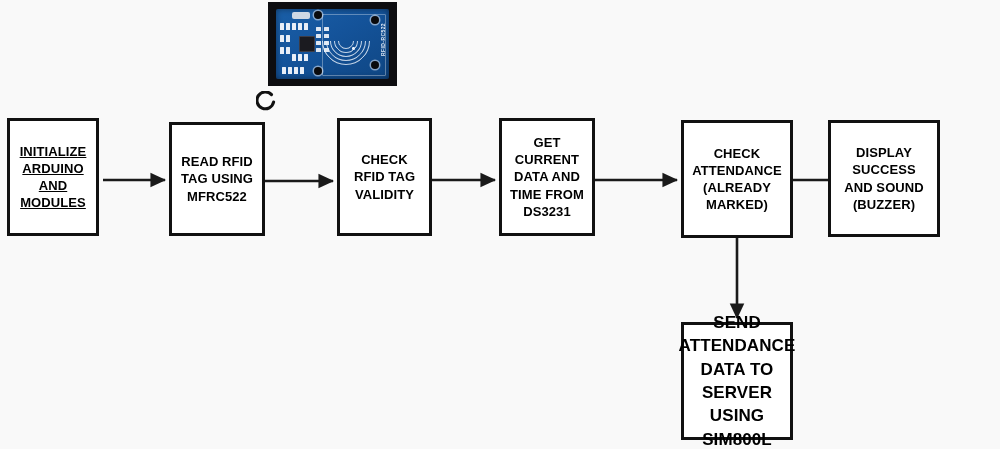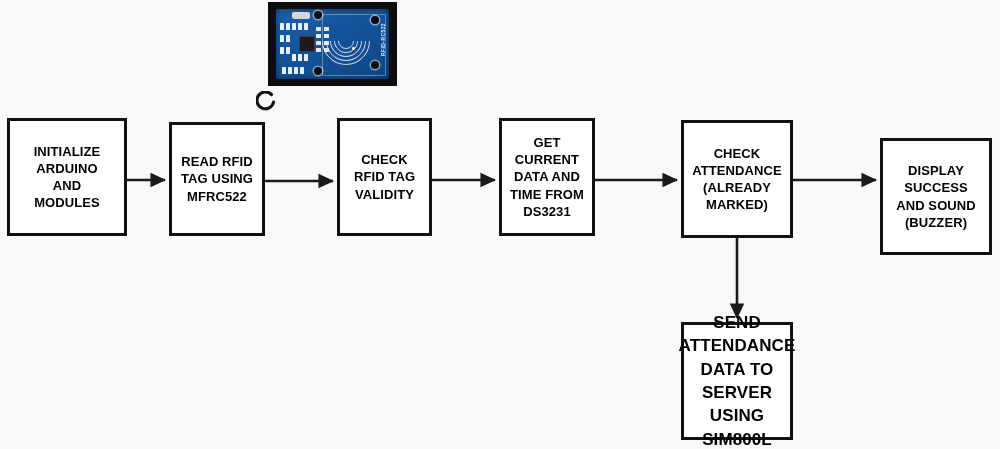--- a/index.html
+++ b/index.html
@@ -229,21 +229,21 @@
       </marker>
     </defs>
     <line x1="103" y1="180" x2="165" y2="180" stroke="#1a1a1a" stroke-width="2.6" marker-end="url(#arrow)"></line>
     <line x1="265" y1="181" x2="333" y2="181" stroke="#1a1a1a" stroke-width="2.6" marker-end="url(#arrow)"></line>
     <line x1="432" y1="180" x2="495" y2="180" stroke="#1a1a1a" stroke-width="2.6" marker-end="url(#arrow)"></line>
     <line x1="595" y1="180" x2="677" y2="180" stroke="#1a1a1a" stroke-width="2.6" marker-end="url(#arrow)"></line>
     <line x1="793" y1="180" x2="876" y2="180" stroke="#1a1a1a" stroke-width="2.6" marker-end="url(#arrow)"></line>
     <line x1="737" y1="238" x2="737" y2="318" stroke="#1a1a1a" stroke-width="2.6" marker-end="url(#arrow)"></line>
   </svg>
 
-  <div class="node" style="left:7px; top:118px; width:120px; height:118px;">
+  <div class="node" style="left:7px; top:118px; width:92px; height:118px;text-decoration:underline;">
     <span class="node-label">INITIALIZE
 ARDUINO
 AND
 MODULES</span>
   </div>
 
   <div class="node" style="left:169px; top:122px; width:96px; height:114px;">
     <span class="node-label">READ RFID
 TAG USING
 MFRC522</span>
@@ -263,21 +263,21 @@
 DS3231</span>
   </div>
 
   <div class="node" style="left:681px; top:120px; width:112px; height:118px;">
     <span class="node-label">CHECK
 ATTENDANCE
 (ALREADY
 MARKED)</span>
   </div>
 
-  <div class="node" style="left:880px; top:120px; width:112px; height:117px;margin-top:18px;">
+  <div class="node" style="left:828px; top:120px; width:112px; height:117px;">
     <span class="node-label">DISPLAY
 SUCCESS
 AND SOUND
 (BUZZER)</span>
   </div>
 
   <div class="node" style="left:681px; top:322px; width:112px; height:118px;">
     <span class="node-label small">SEND
 ATTENDANCE
 DATA TO SERVER

